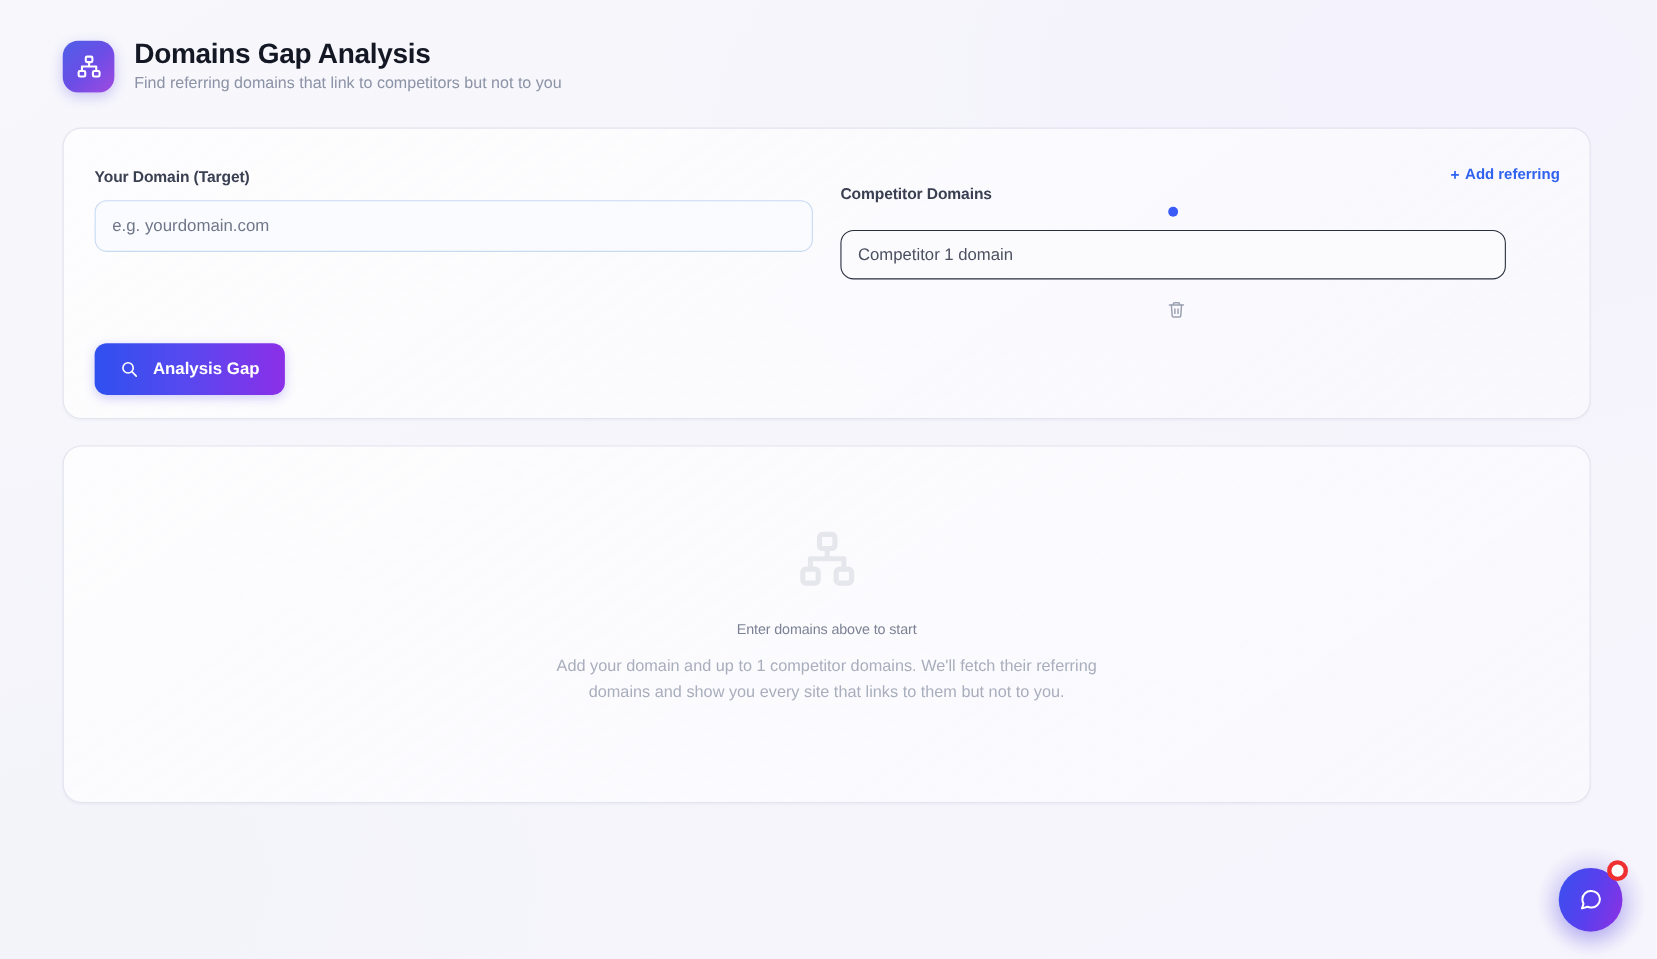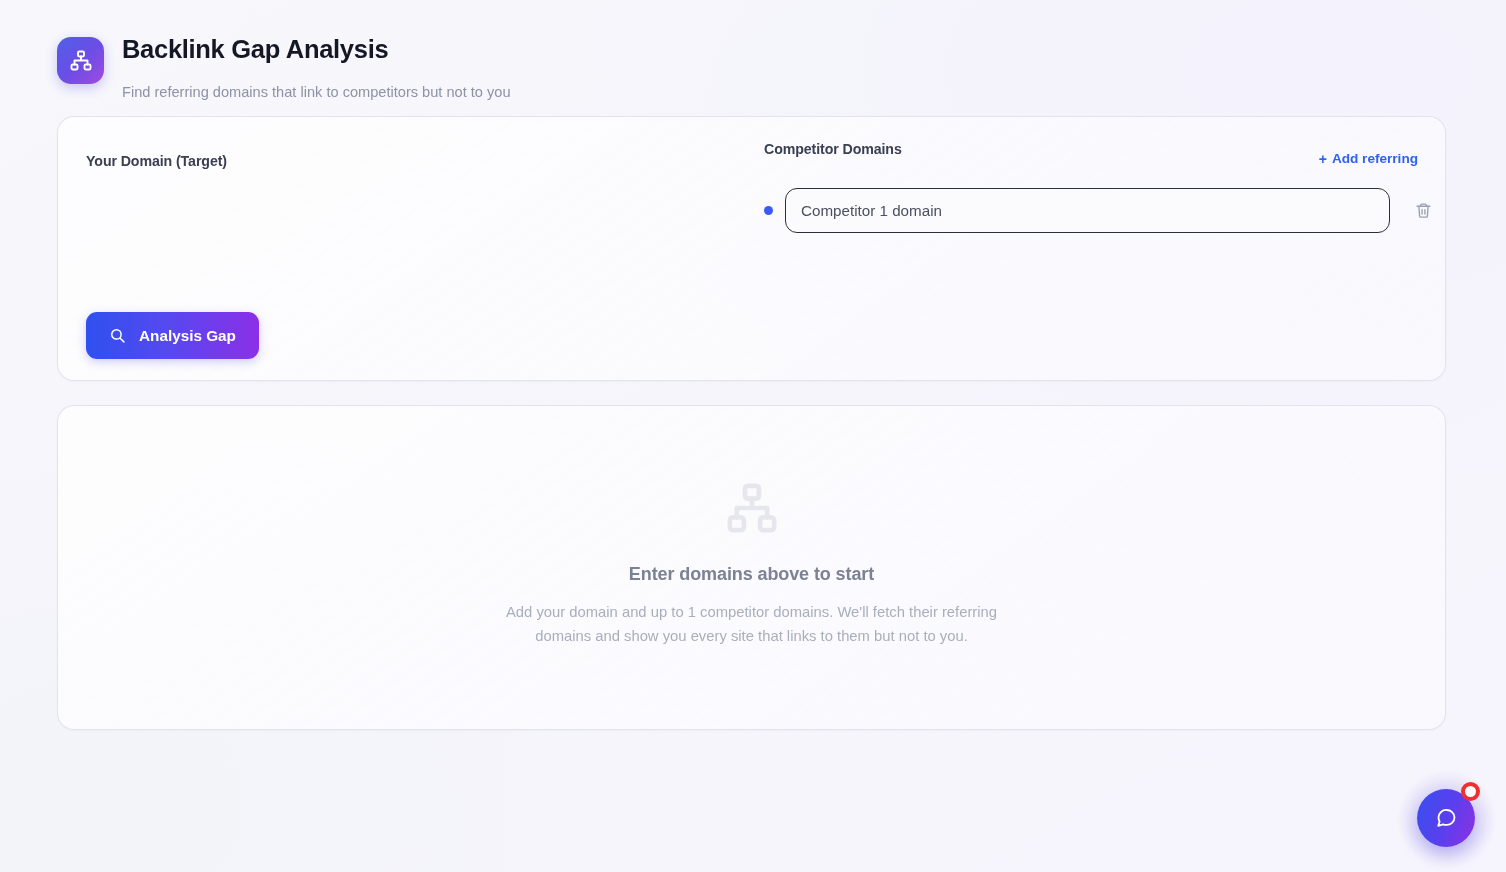--- a/index.html
+++ b/index.html
@@ -44,21 +44,21 @@
   .page-title {
     font-size: 25.5px;
     font-weight: bold;
     letter-spacing: -0.3px;
     color: #141824;
     line-height: 1.18;
   }
   .page-subtitle {
     font-size: 14.6px;
     color: #8c93a6;
-    margin-top: 19px;
+    margin-top: 3px;
     line-height: 1.3;
   }
 
   
   .card {
     position: absolute;
     left: 57px;
     width: 1389px;
     background: linear-gradient(145deg, rgba(255,255,255,0.78) 0%, rgba(252,252,255,0.55) 100%);
     border: 1px solid rgba(226,226,238,0.95);
@@ -72,21 +72,21 @@
   .card-inner { position: relative; height: 100%; }
 
   .field-label {
     position: absolute;
     font-size: 14.2px;
     font-weight: bold;
     color: #3a4052;
     letter-spacing: -0.1px;
   }
   #target-label      { left: 28px;  top: 36px; }
-  #competitors-label { left: 706px; top: 24px; }
+  #competitors-label { left: 706px; top: 52px; }
 
   .target-input {
     position: absolute;
     left: 28px;
     top: 65px;
     width: 653px;
     height: 47px;
     border: 1px solid #c8d9f2;
     border-radius: 11px;
     background: #fafbfe;
@@ -115,20 +115,21 @@
     padding: 0;
   }
   .add-plus { font-size: 14px; font-weight: bold; line-height: 1; }
 
   .competitor-row {
     position: absolute;
     left: 706px;
     display: flex;
     align-items: center;
     gap: 12px;
+    flex-direction: column;
   }
   #competitor-row-0 { top: 71px; }
   #competitor-row-1 { top: 130px; }
 
   .dot {
     width: 9px;
     height: 9px;
     border-radius: 50%;
     flex: none;
   }
@@ -181,22 +182,22 @@
 
   
   .empty-state {
     position: absolute;
     left: 0; right: 0;
     top: 74px;
     text-align: center;
   }
   .empty-icon { margin: 0 auto 28px; width: 56px; height: 56px; }
   .empty-title {
-    font-size: 18px;
-    font-weight: bold;
+    font-size: 13px;
+    font-weight: normal;
     color: #7c8294;
     letter-spacing: -0.1px;
   }
   .empty-desc {
     margin: 16px auto 0;
     width: 500px;
     font-size: 14.8px;
     line-height: 1.62;
     color: #a9aebd;
   }
@@ -247,29 +248,30 @@
 <div class="page-header">
   <div class="app-icon">
     <svg width="24" height="24" viewBox="0 0 24 24" fill="none" stroke="#ffffff" stroke-width="1.9" stroke-linecap="round" stroke-linejoin="round">
       <rect x="9" y="2.5" width="6" height="5" rx="1.2"></rect>
       <rect x="2.5" y="15.5" width="6" height="5" rx="1.2"></rect>
       <rect x="15.5" y="15.5" width="6" height="5" rx="1.2"></rect>
       <path d="M12 7.5v4M5.5 15.5v-4h13v4"></path>
     </svg>
   </div>
   <div class="header-text">
-    <div class="page-title">Backlink Gap Analysis</div>
+    <div class="page-title">Domains Gap Analysis</div>
     <div class="page-subtitle">Find referring domains that link to competitors but not to you</div>
   </div>
 </div>
 
 <div class="card" id="input-card">
   <div class="card-inner">
 
     <label class="field-label" id="target-label">Your Domain (Target)</label>
+    <input class="target-input" value="" placeholder="e.g. yourdomain.com" style="">
 
     <label class="field-label" id="competitors-label">Competitor Domains</label>
 
     <button class="add-competitor">
       <span class="add-plus">+</span>
       <span>Add referring</span>
     </button>
 
     <div class="competitor-row" id="competitor-row-0">
       <span class="dot" id="dot-0" style="background: rgb(59, 91, 246);"></span>

